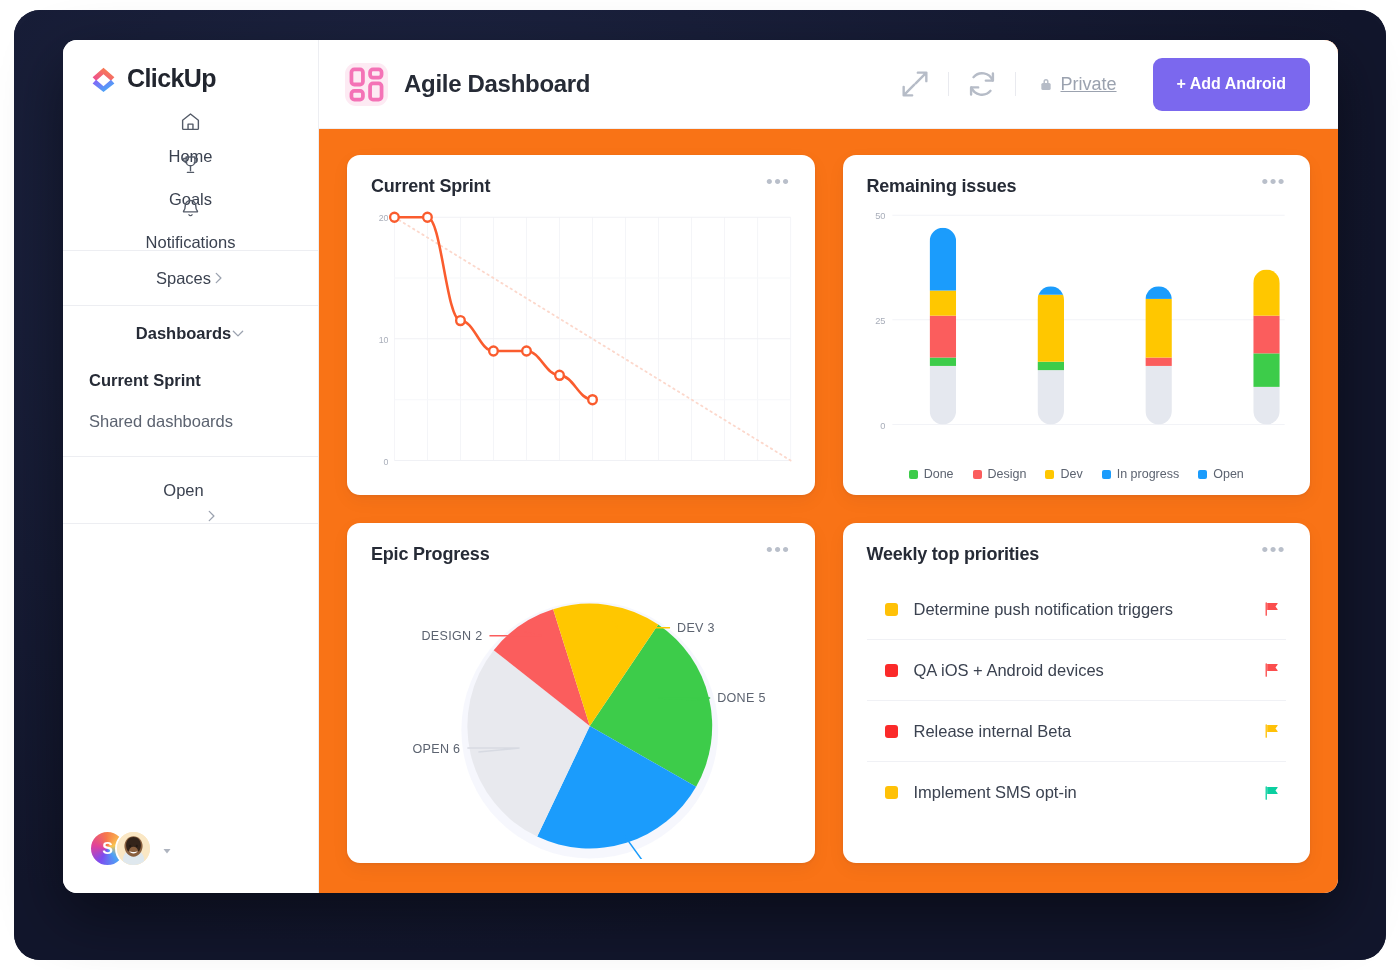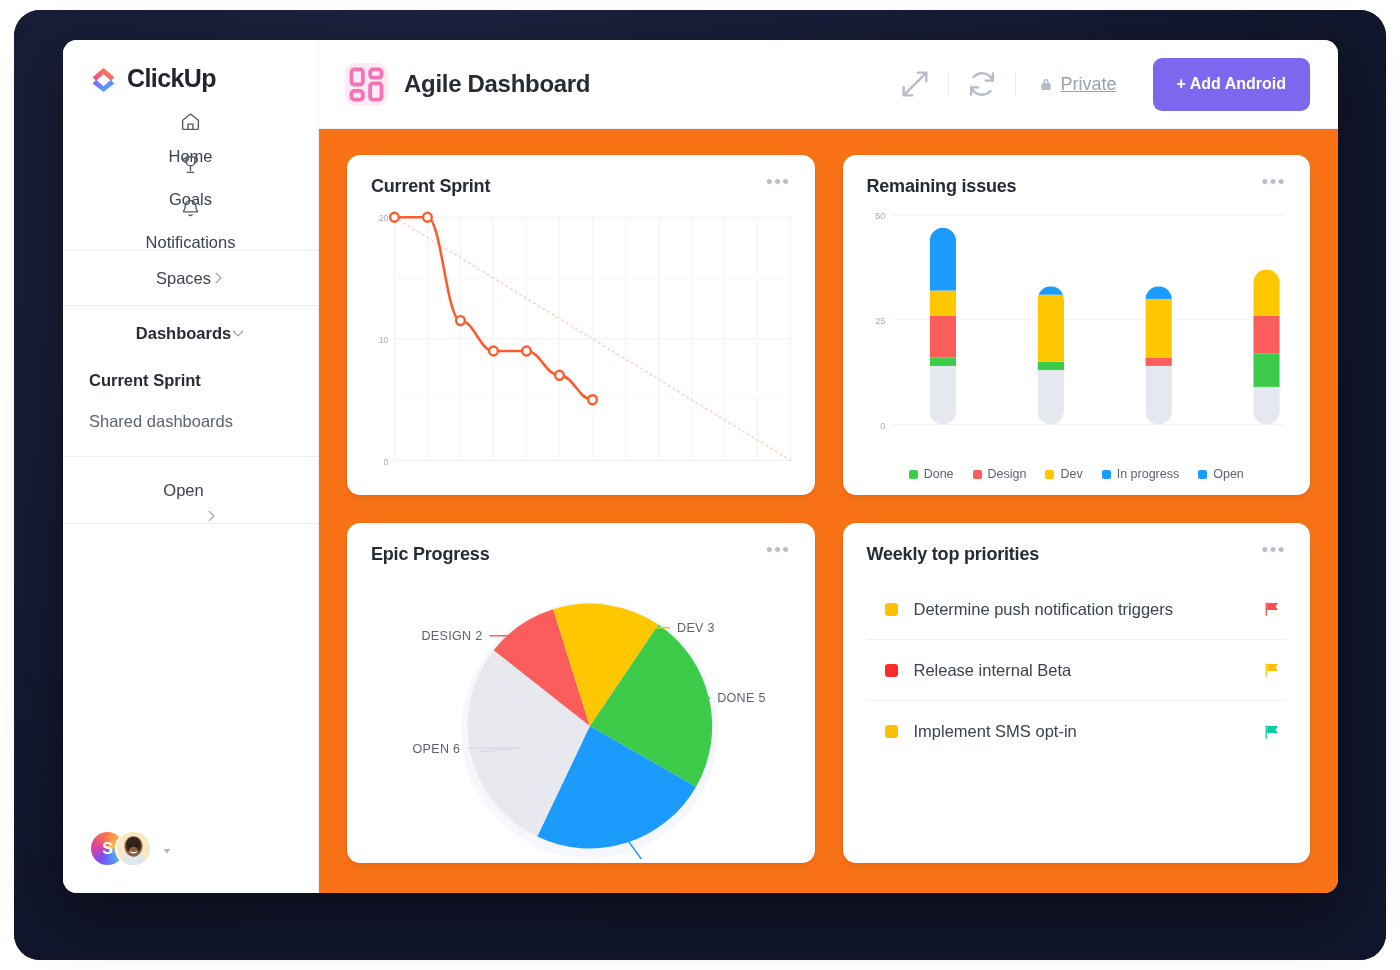--- a/index.html
+++ b/index.html
@@ -617,20 +617,28 @@
             <div class="prio-row">
               <span class="prio-dot" style="background: rgb(255, 193, 7);"></span>
               <span class="prio-text">Determine push notification triggers</span>
               <span class="flag"><svg viewBox="0 0 24 24" style="width:100%;height:100%">
                   <rect x="3.6" y="2.6" width="1.9" height="19" rx=".9" fill="#fb4d4d"></rect>
                   <path d="M5.9 3.4h14.2c.6 0 .9.6.5 1.1l-3 3.9 3 3.9c.4.5.1 1.1-.5 1.1H5.9Z" fill="#fb4d4d"></path>
                 </svg></span>
             </div>
             <div class="prio-row">
               <span class="prio-dot" style="background: rgb(251, 42, 42);"></span>
+              <span class="prio-text">QA iOS + Android devices</span>
+              <span class="flag"><svg viewBox="0 0 24 24" style="width:100%;height:100%">
+                  <rect x="3.6" y="2.6" width="1.9" height="19" rx=".9" fill="#fb4d4d"></rect>
+                  <path d="M5.9 3.4h14.2c.6 0 .9.6.5 1.1l-3 3.9 3 3.9c.4.5.1 1.1-.5 1.1H5.9Z" fill="#fb4d4d"></path>
+                </svg></span>
+            </div>
+            <div class="prio-row">
+              <span class="prio-dot" style="background: rgb(251, 42, 42);"></span>
               <span class="prio-text">Release internal Beta</span>
               <span class="flag"><svg viewBox="0 0 24 24" style="width:100%;height:100%">
                   <rect x="3.6" y="2.6" width="1.9" height="19" rx=".9" fill="#ffc107"></rect>
                   <path d="M5.9 3.4h14.2c.6 0 .9.6.5 1.1l-3 3.9 3 3.9c.4.5.1 1.1-.5 1.1H5.9Z" fill="#ffc107"></path>
                 </svg></span>
             </div>
             <div class="prio-row">
               <span class="prio-dot" style="background: rgb(255, 193, 7);"></span>
               <span class="prio-text">Implement SMS opt-in</span>
               <span class="flag"><svg viewBox="0 0 24 24" style="width:100%;height:100%">

